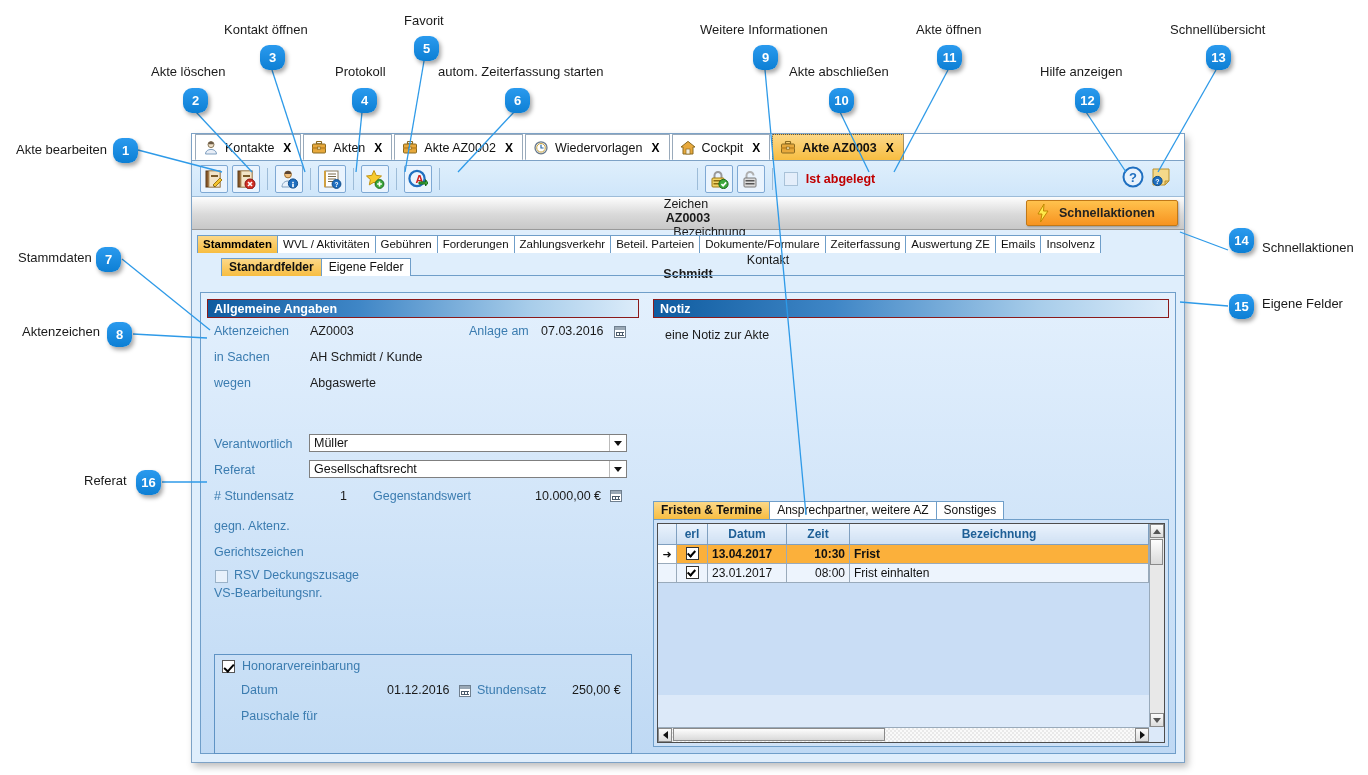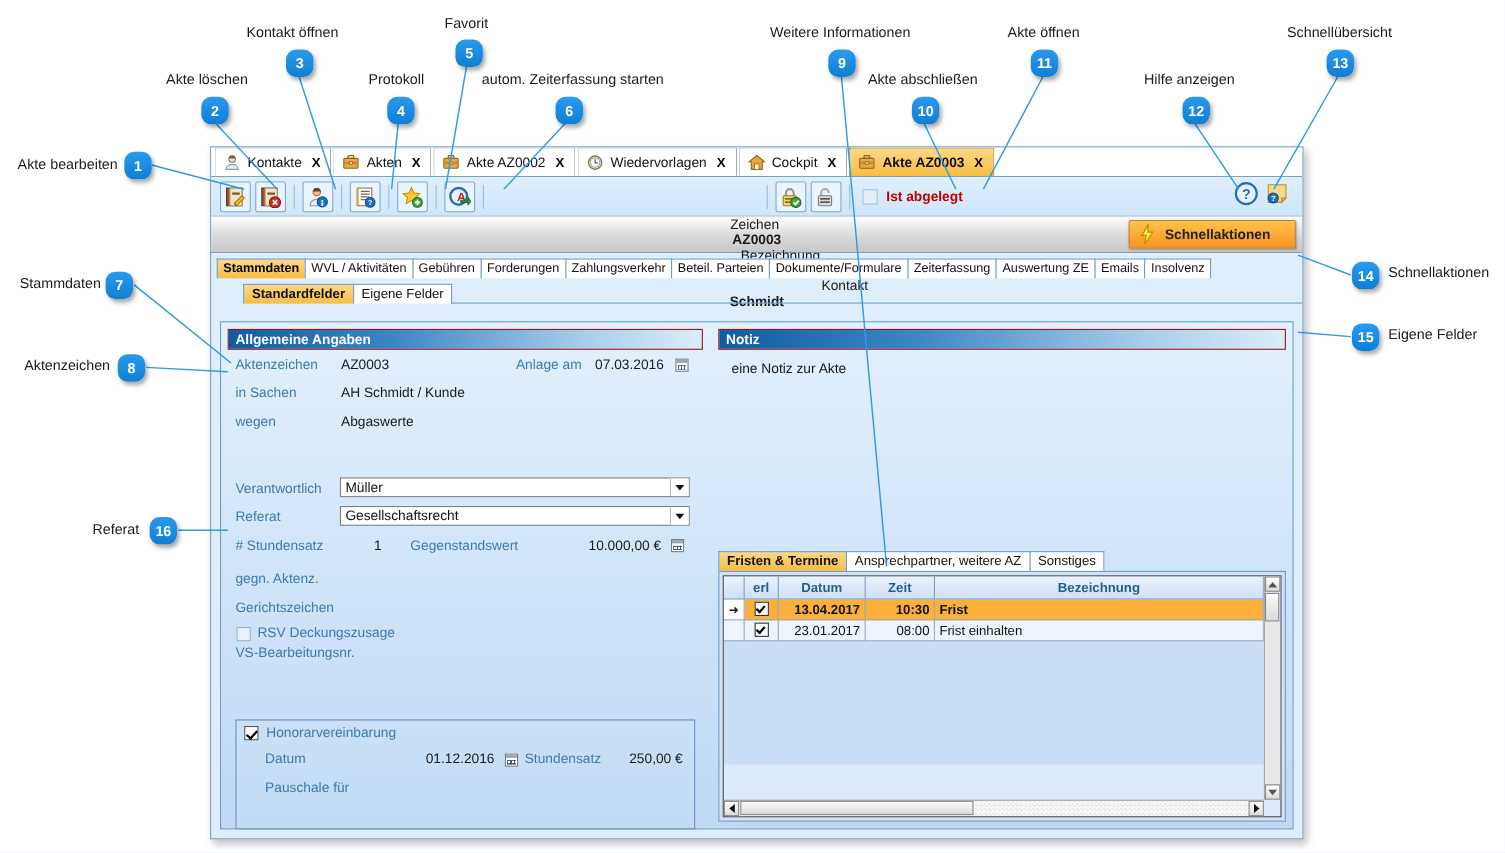--- a/index.html
+++ b/index.html
@@ -194,21 +194,21 @@
     color:#1e5f96;font-weight:bold;height:18px;font-size:12px;
   }
   table.grid td{
     border-bottom:1px solid #9ab;border-right:1px solid #9ab;
     height:18px;padding:0 4px;color:#111;background:#edf4fd;
   }
   tr.sel td{background:#f9b233;background:#fbb03b;font-weight:bold;}
   td.c-mark{width:16px;padding:0;text-align:center;background:#fff;}
   tr.sel td.c-mark{background:#fff;font-weight:normal;}
   td.c-erl{width:28px;text-align:center;padding:0;}
-  td.c-date{width:76px;text-align:right;}
+  td.c-date{width:76px;text-align:left;}
   td.c-time{width:60px;text-align:right;}
   .gchk{
     display:inline-block;width:11px;height:11px;border:1px solid #333;background:#fff;
     position:relative;vertical-align:-1px;
   }
   .gchk:after{
     content:"";position:absolute;left:2px;top:1px;width:3px;height:6px;
     border:solid #000;border-width:0 2px 2px 0;transform:rotate(42deg);
   }
   .vscroll{
@@ -639,18 +639,18 @@
     <div class="co-badge" style="left: 753px; top: 45px;">9</div>
     <div class="co-label" style="left: 789px; top: 64px;">Akte abschließen</div>
     <div class="co-badge" style="left: 829px; top: 88px;">10</div>
     <div class="co-label" style="left: 916px; top: 22px;">Akte öffnen</div>
     <div class="co-badge" style="left: 937px; top: 45px;">11</div>
     <div class="co-label" style="left: 1040px; top: 64px;">Hilfe anzeigen</div>
     <div class="co-badge" style="left: 1075px; top: 88px;">12</div>
     <div class="co-label" style="left: 1170px; top: 22px;">Schnellübersicht</div>
     <div class="co-badge" style="left: 1206px; top: 45px;">13</div>
     <div class="co-label" style="left: 1262px; top: 240px;">Schnellaktionen</div>
-    <div class="co-badge" style="left: 1229px; top: 238px;">14</div>
+    <div class="co-badge" style="left: 1229px; top: 228px;">14</div>
     <div class="co-label" style="left: 1262px; top: 296px;">Eigene Felder</div>
     <div class="co-badge" style="left: 1229px; top: 294px;">15</div>
     <div class="co-label" style="left: 84px; top: 473px;">Referat</div>
     <div class="co-badge" style="left: 136px; top: 470px;">16</div>
   </div>
 
 </body></html>

